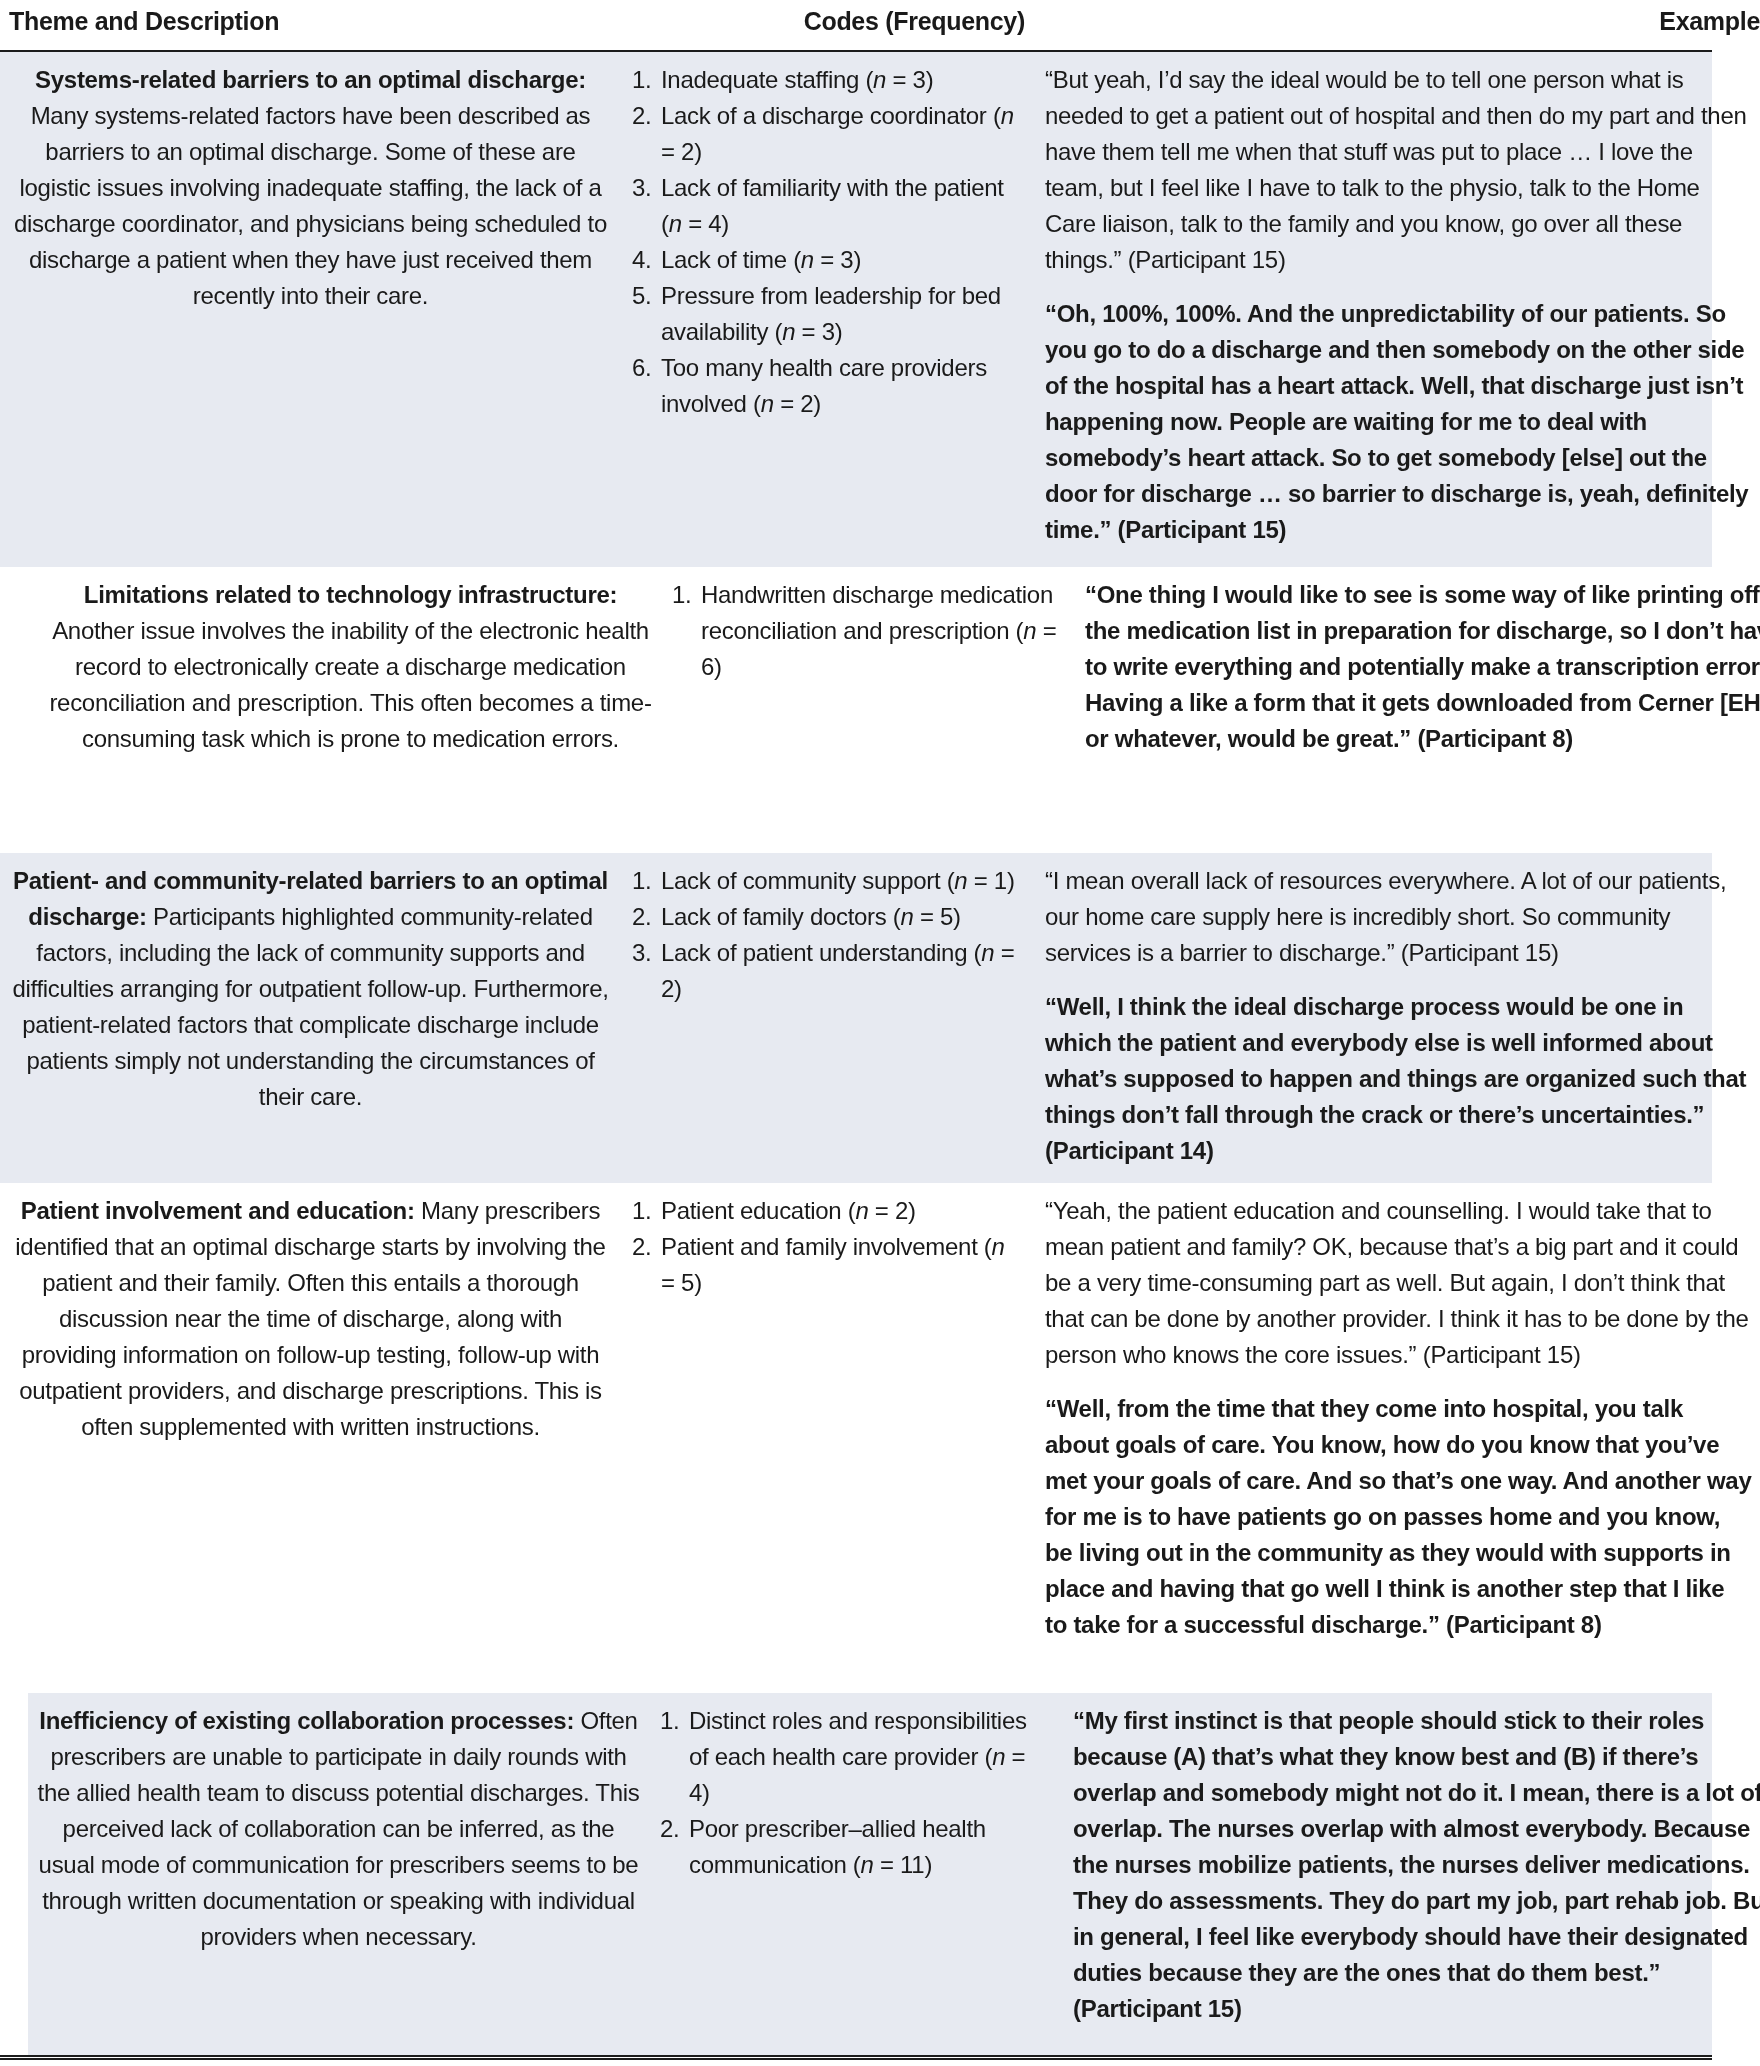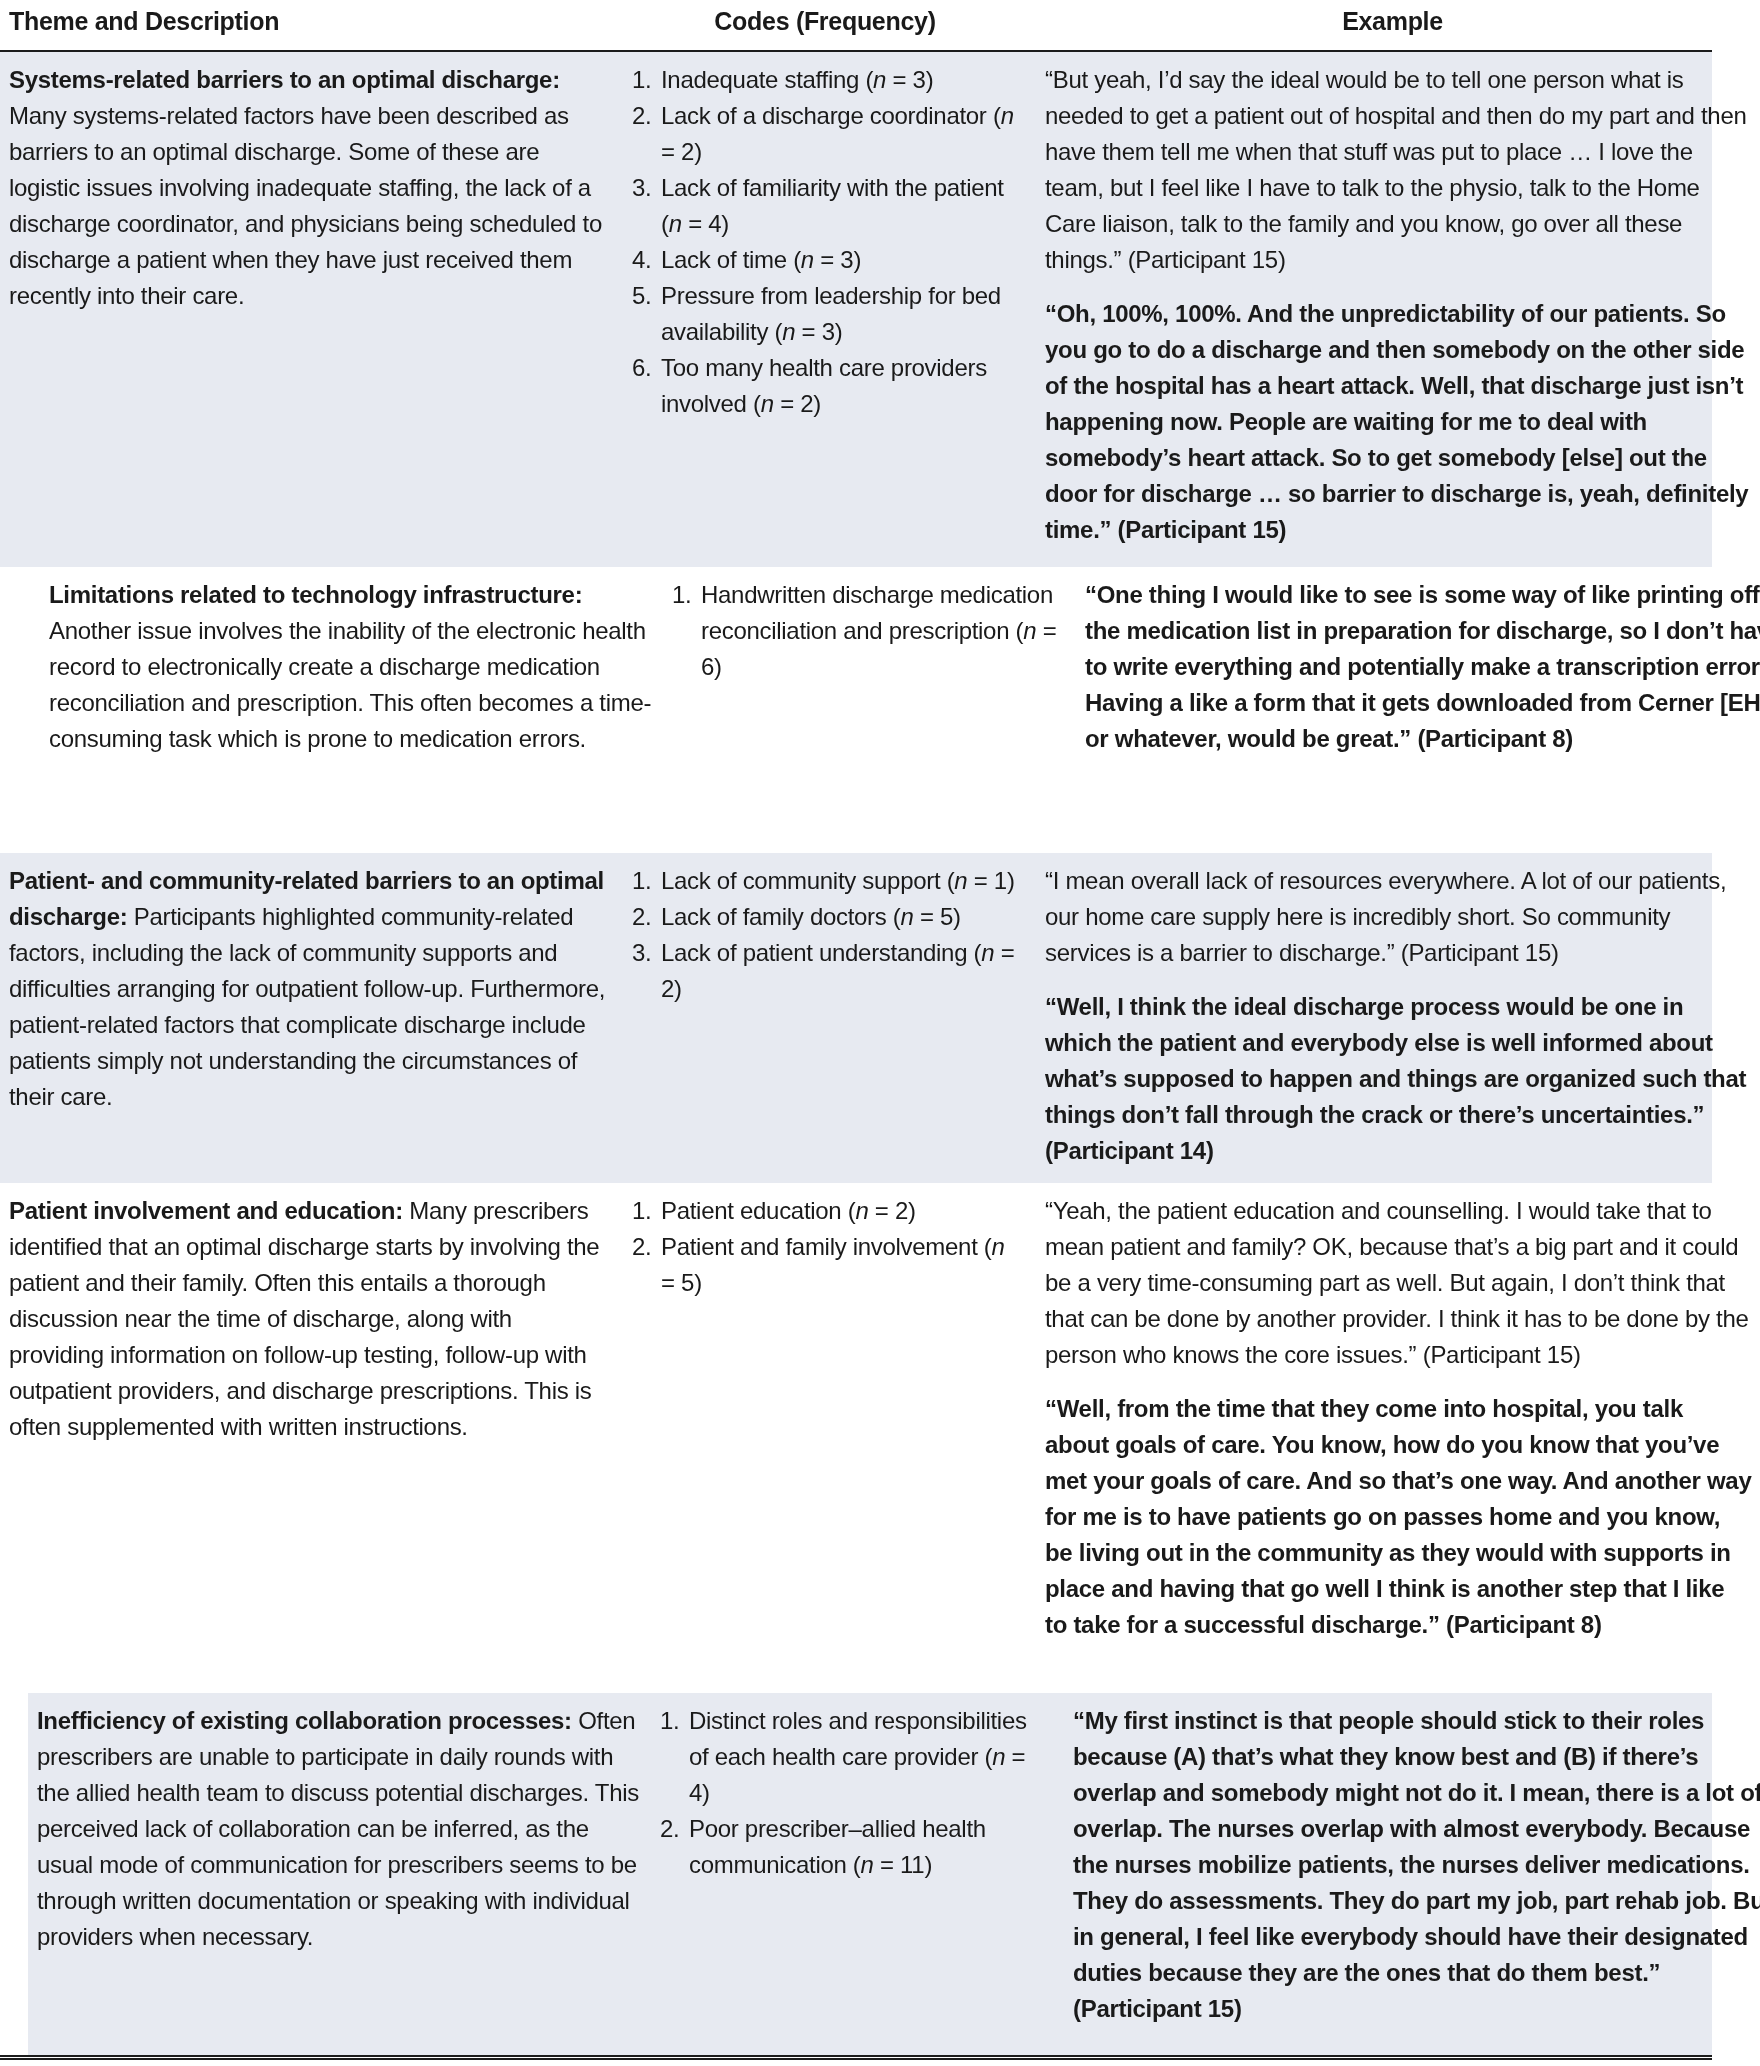--- a/index.html
+++ b/index.html
@@ -23,38 +23,38 @@
     align-items:start;
   }
   .header-cell{
     font-weight:bold;
     font-size:25px;
     line-height:30px;
     padding-top:6px;
     letter-spacing:-0.3px;
   }
   .header-cell.left{padding-left:9px;text-align:left;}
-  .header-cell.center{text-align:center;}
+  .header-cell.center{text-align:right;}
   #rows .row{
     display:grid;
     grid-template-columns:625px 400px 735px;
   }
   #rows .row:nth-child(odd){background:var(--shade);}
   #rows .row:nth-child(1){min-height:515px;}
   #rows .row:nth-child(2){min-height:286px;padding-left:40px;}
   #rows .row:nth-child(3){min-height:330px;}
   #rows .row:nth-child(4){min-height:510px;}
   #rows .row:nth-child(5){min-height:362px;margin-left:28px;}
   .cell{
     font-size:24px;
     line-height:36px;
     letter-spacing:-0.3px;
   }
   .theme-cell{padding:10px 13px 12px 9px;}
-  .theme-p{margin:0;}
+  .theme-p{margin:0;text-align:center;}
   .theme-bold{font-weight:bold;}
   .codes-cell{padding:10px 6px 12px 7px;}
   .code-item{
     display:grid;
     grid-template-columns:29px 1fr;
     align-items:start;
   }
   .code-num{}
   .code-text{}
   .example-cell{padding:10px 8px 12px 20px;}

